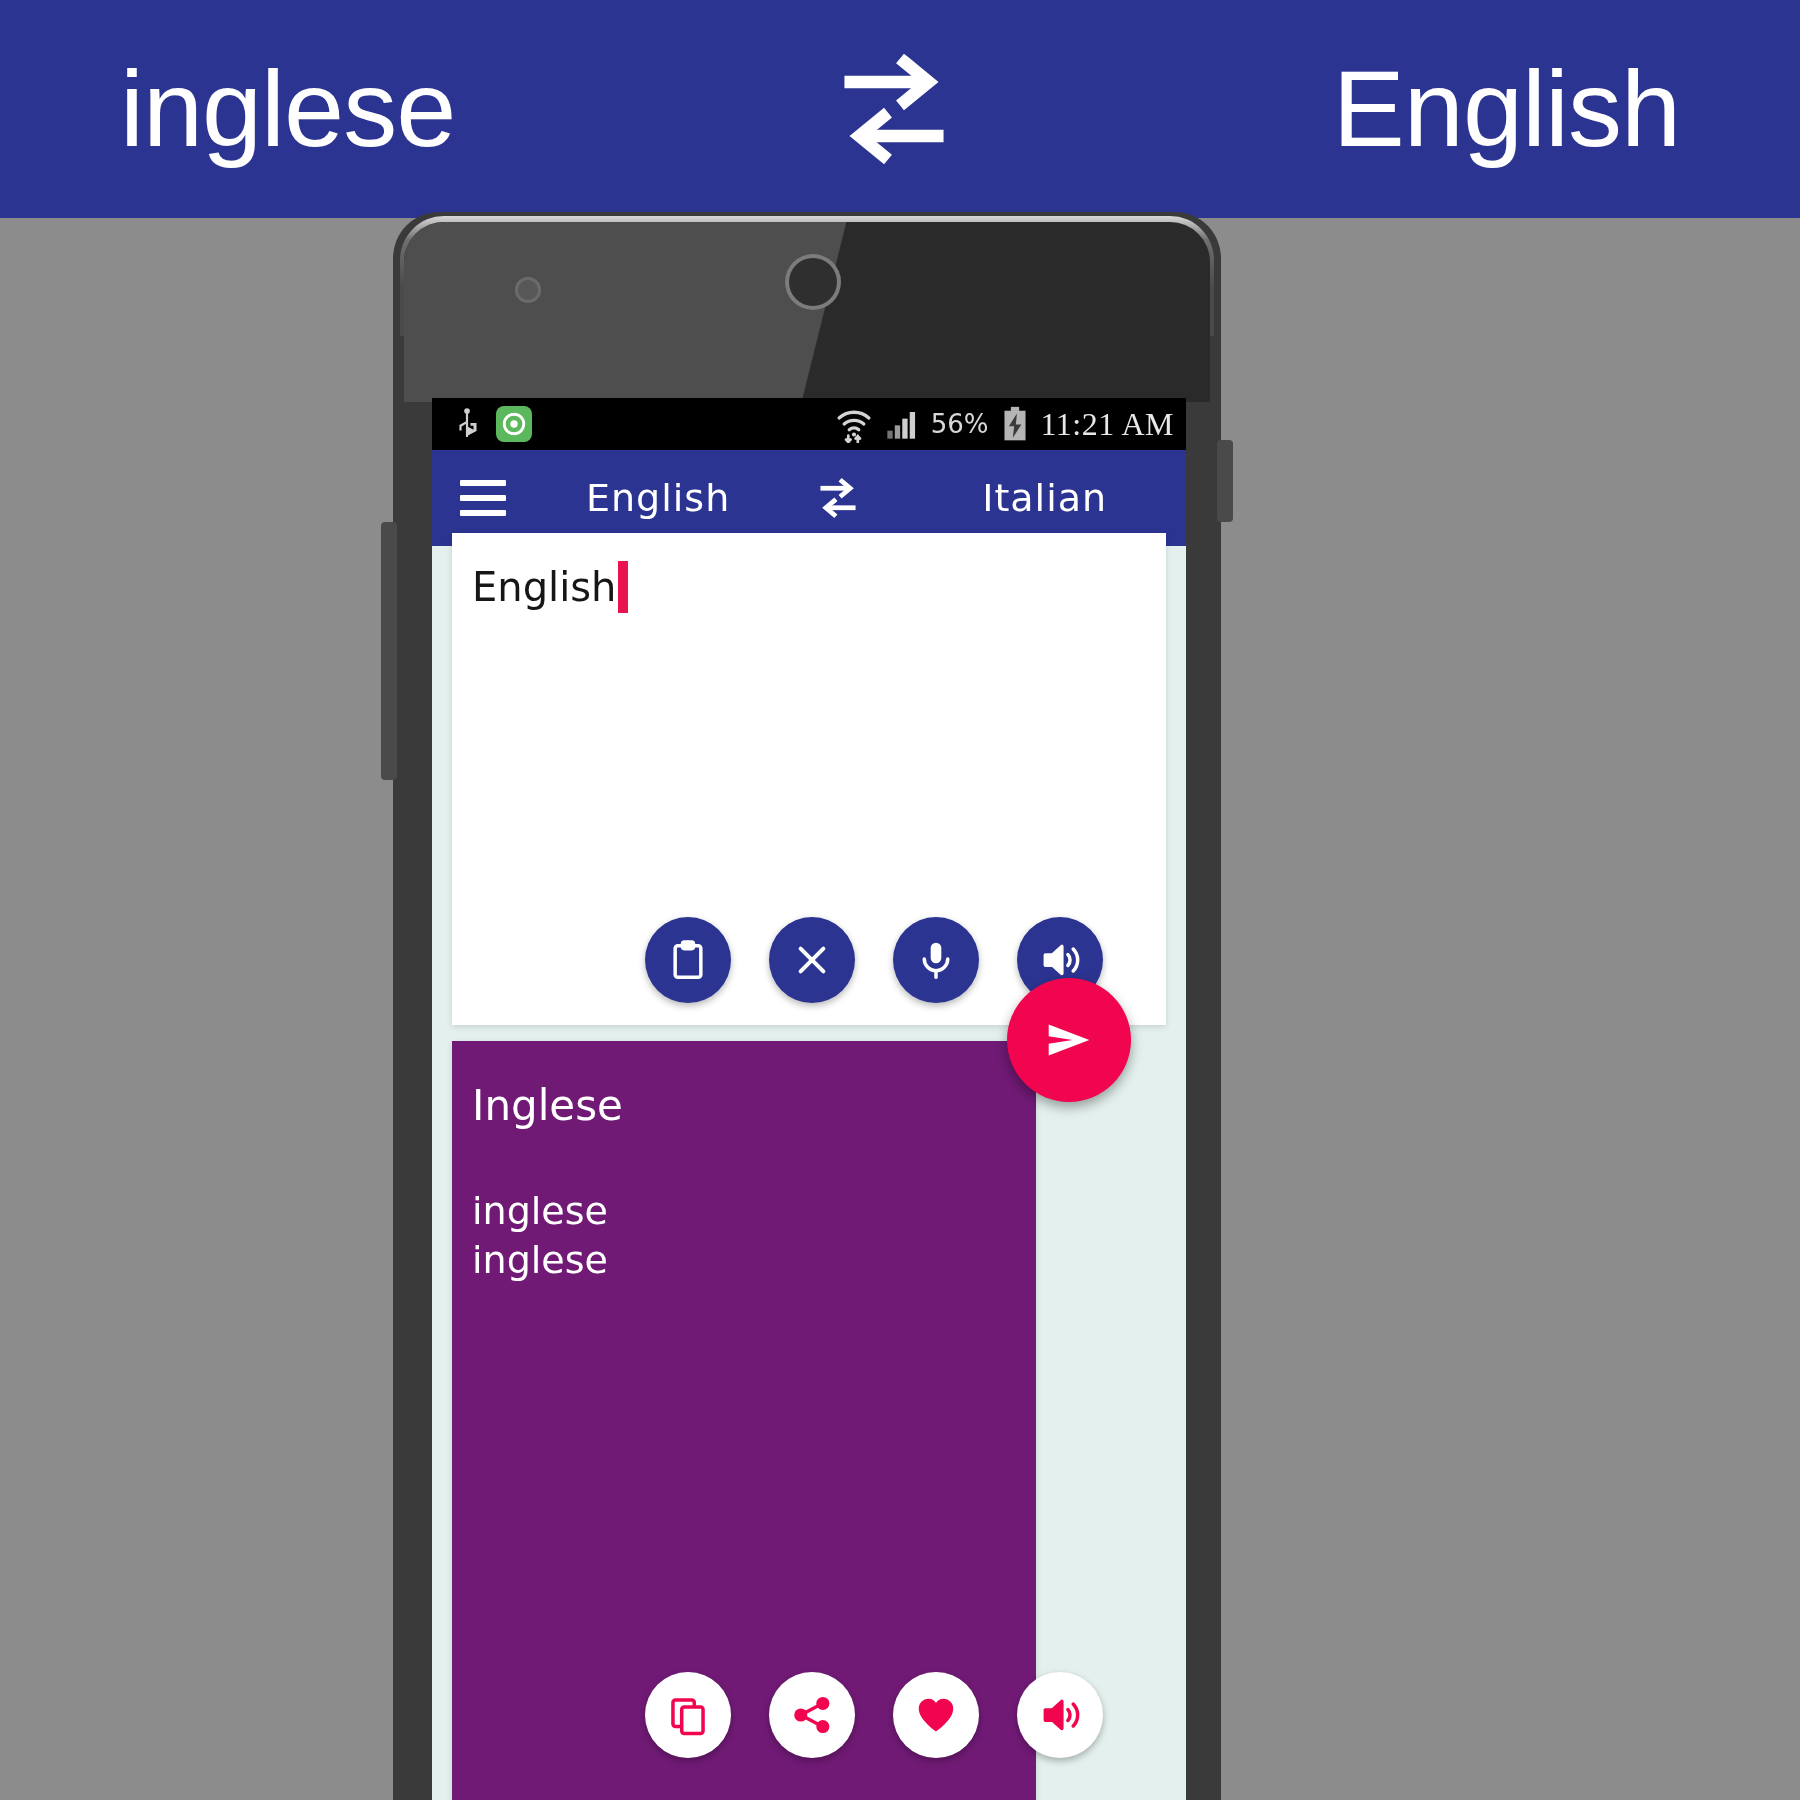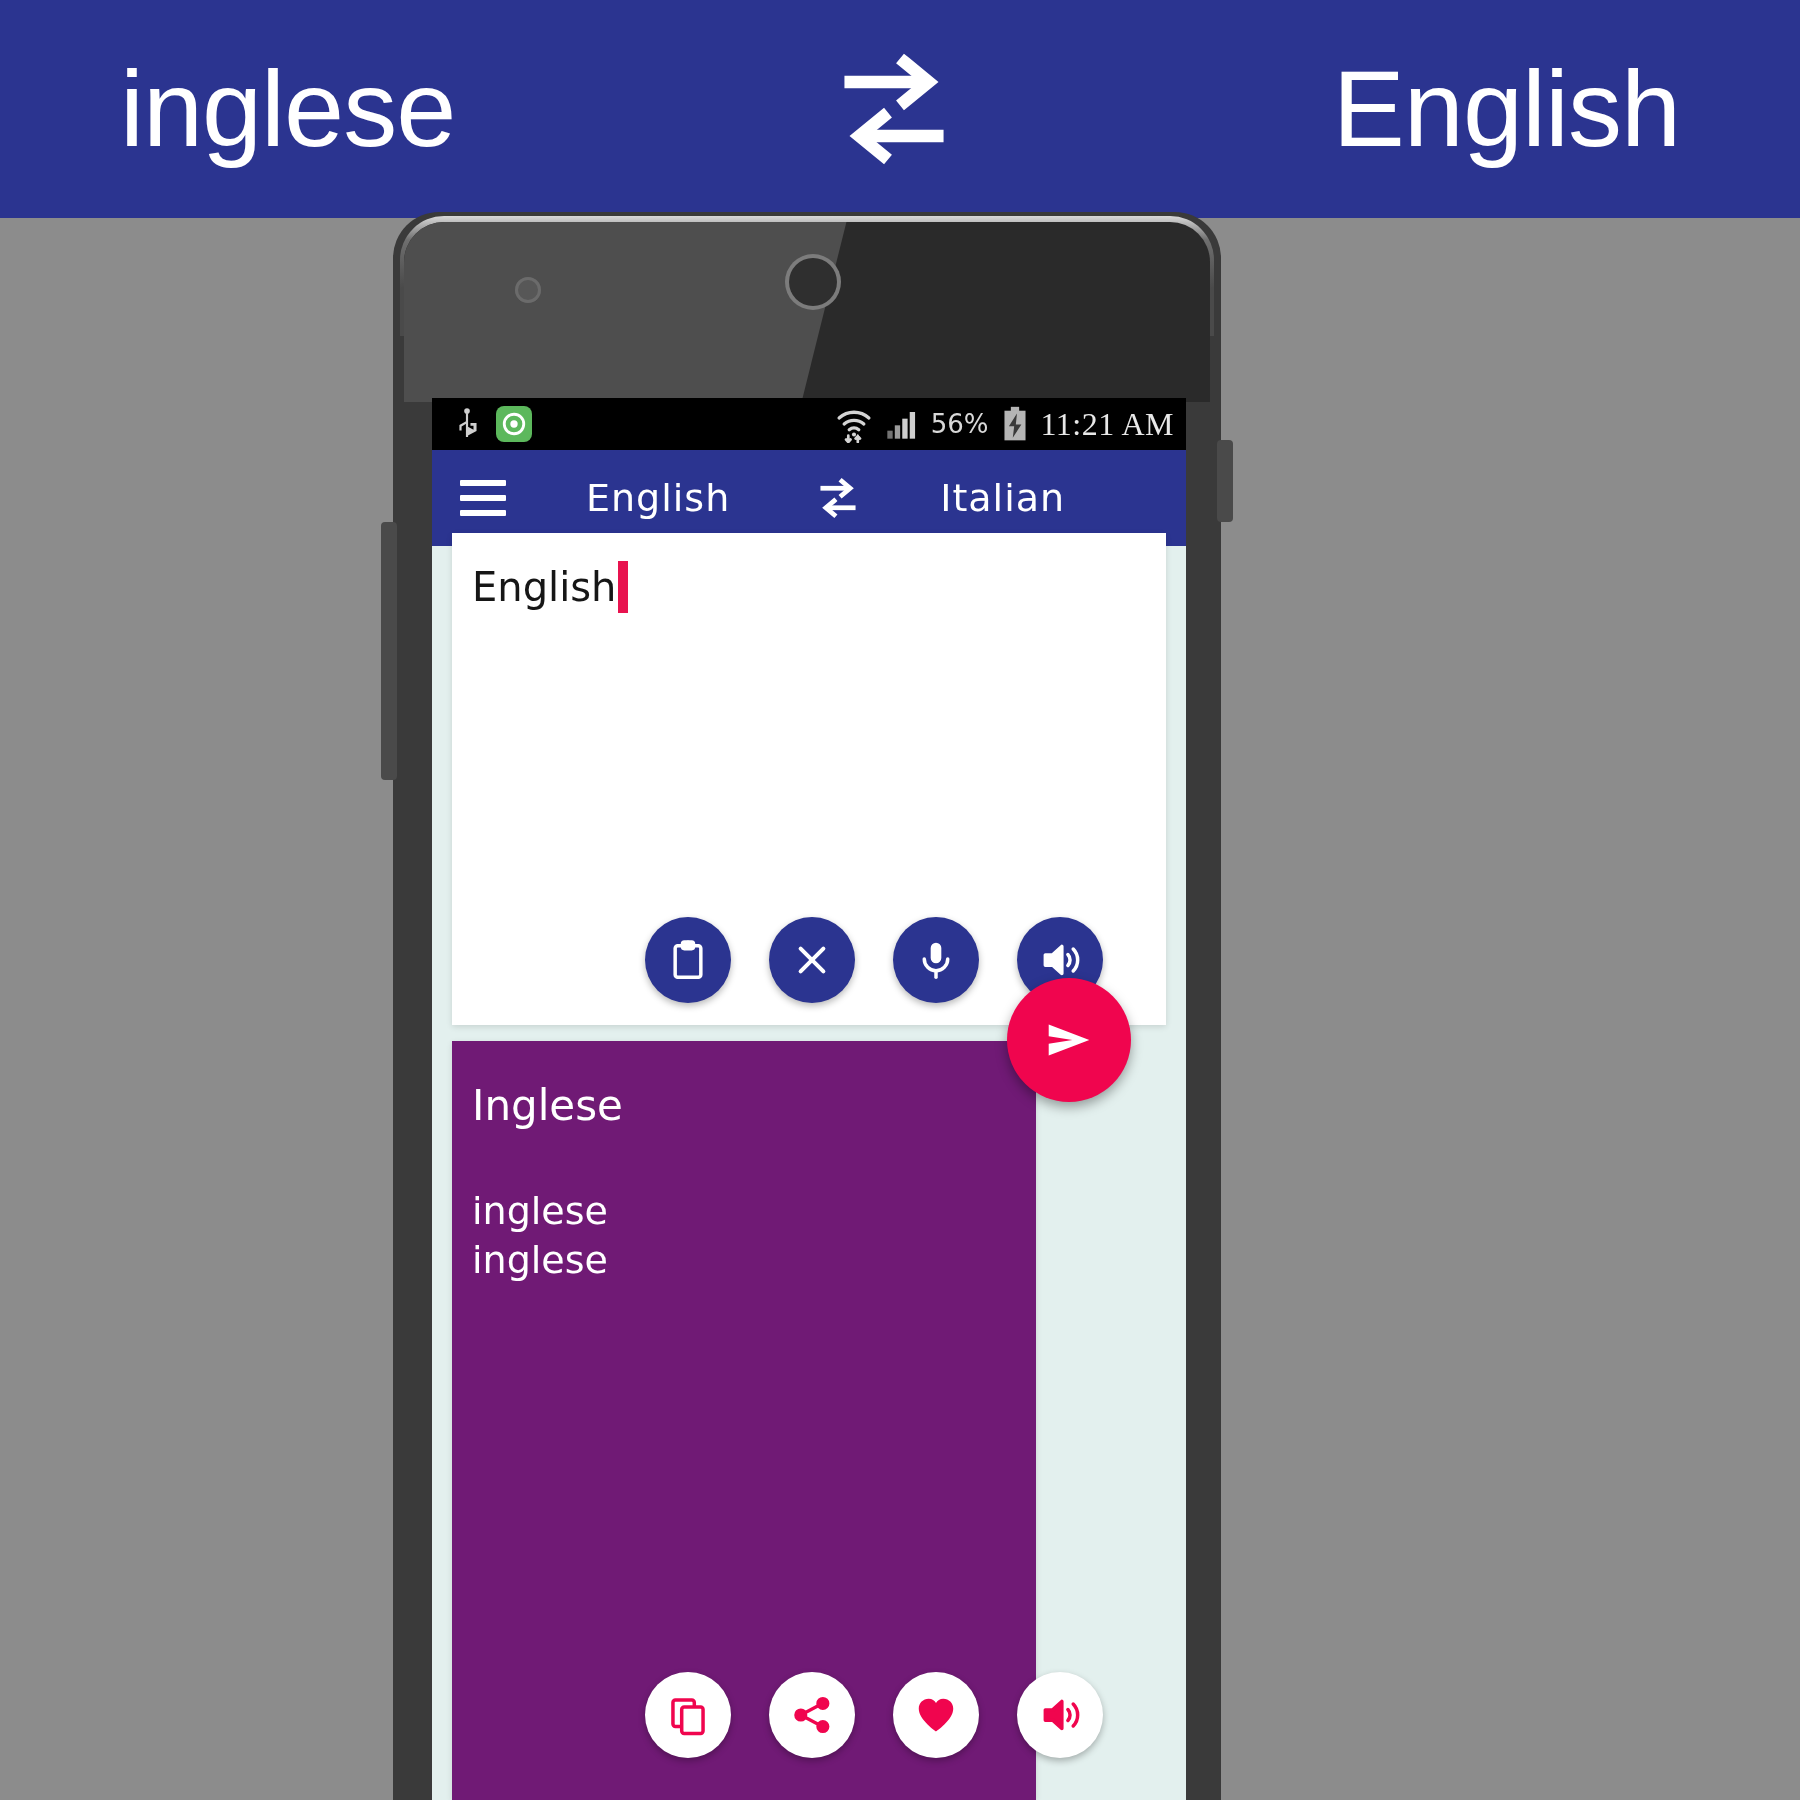--- a/index.html
+++ b/index.html
@@ -203,21 +203,21 @@
   }
   #toolbar-source-lang { margin-left: 70px; }
   #toolbar-swap-button {
     margin-left: 80px;
     width: 56px;
     height: 56px;
     display: flex;
     align-items: center;
     justify-content: center;
   }
-  #toolbar-target-lang { margin-left: 74px; }
+  #toolbar-target-lang { margin-left: 116px; }
 
   
   #app-body {
     position: absolute;
     left: 432px;
     top: 546px;
     width: 754px;
     height: 1254px;
     background: #e3f0ee;
   }

